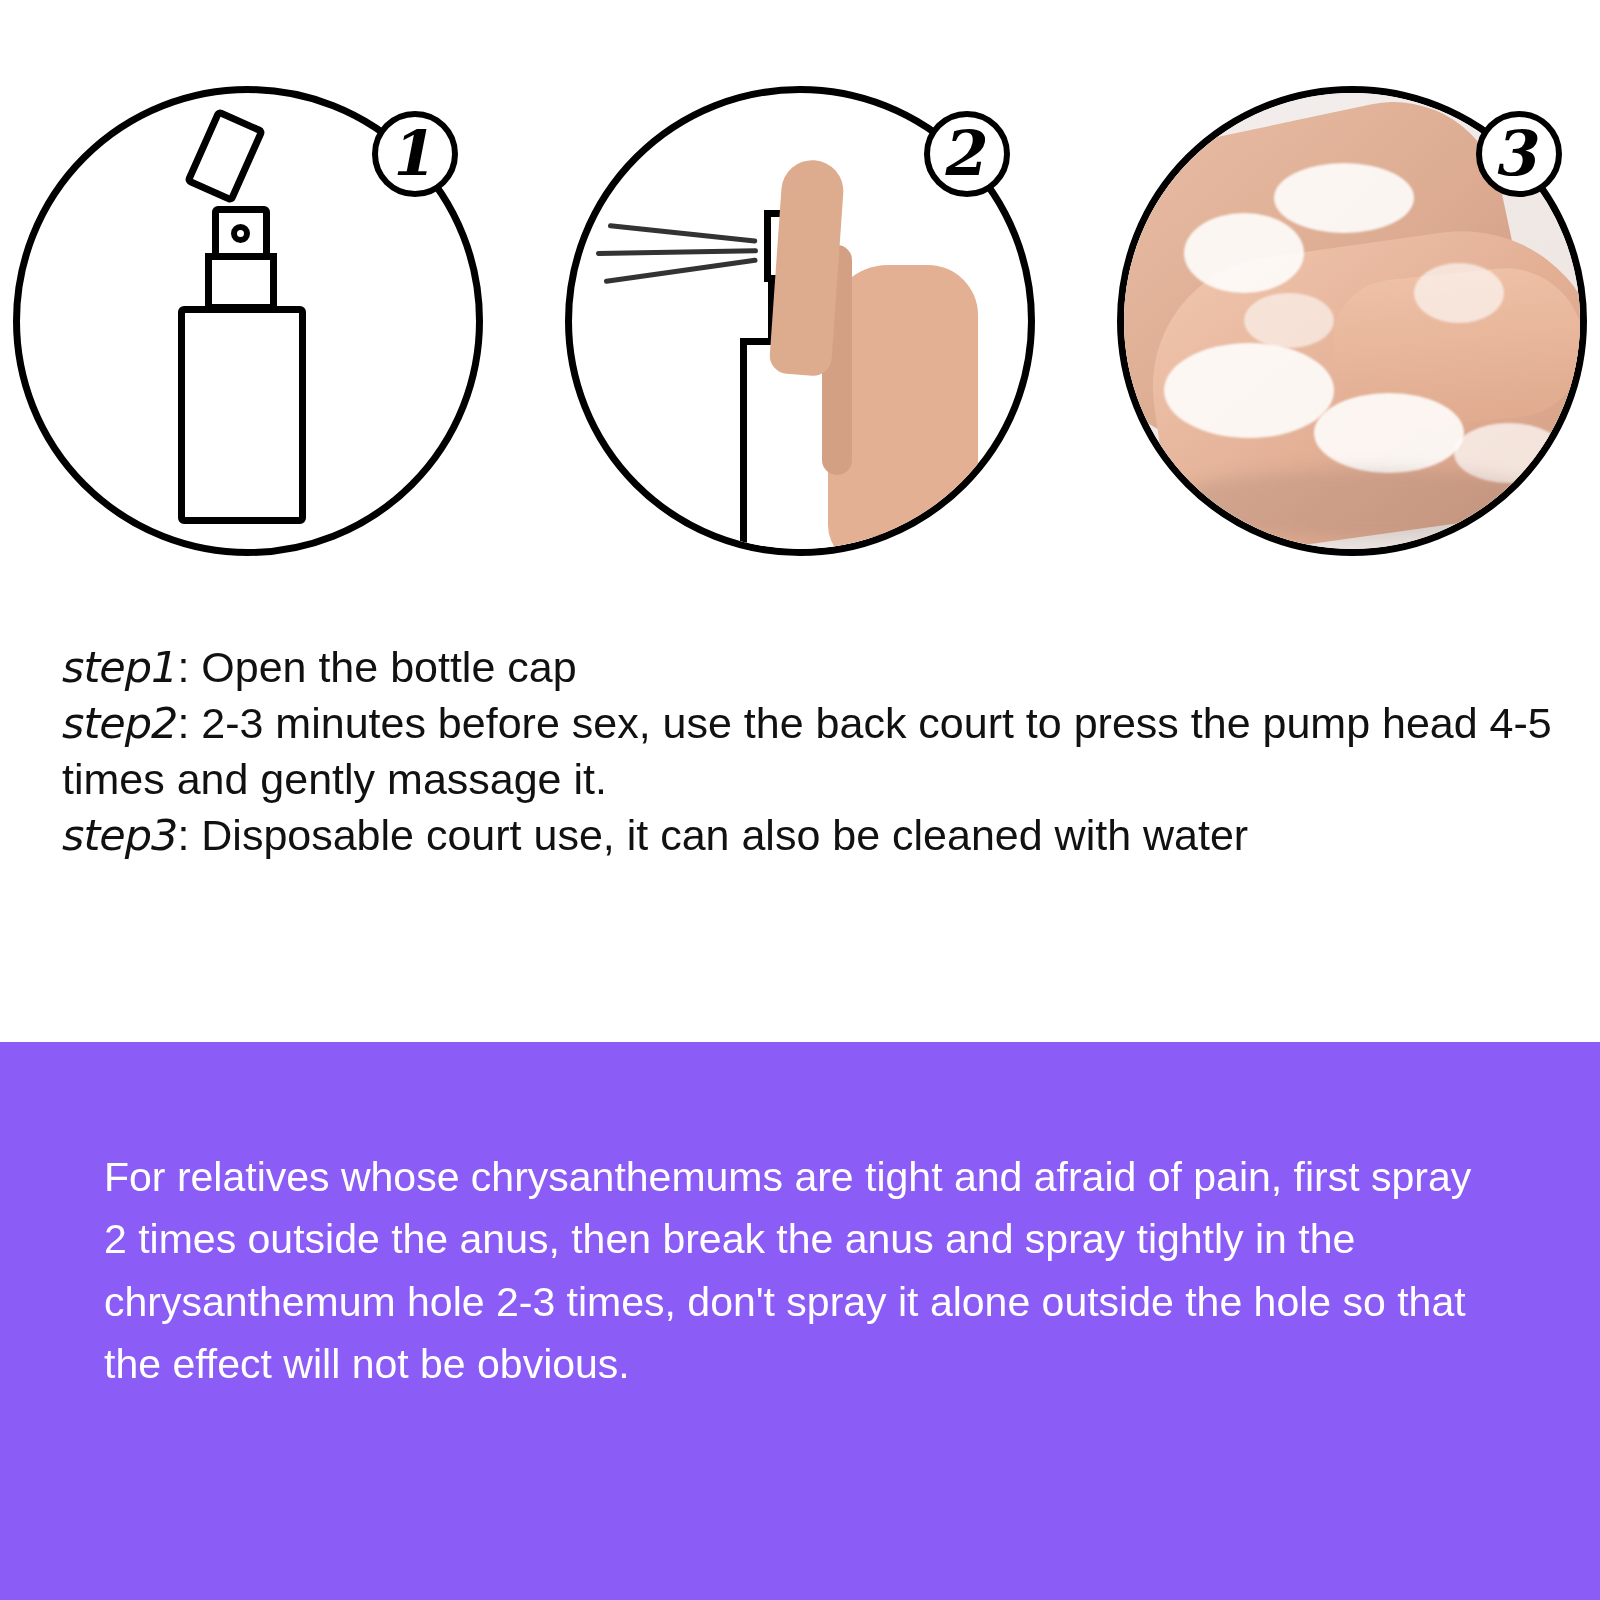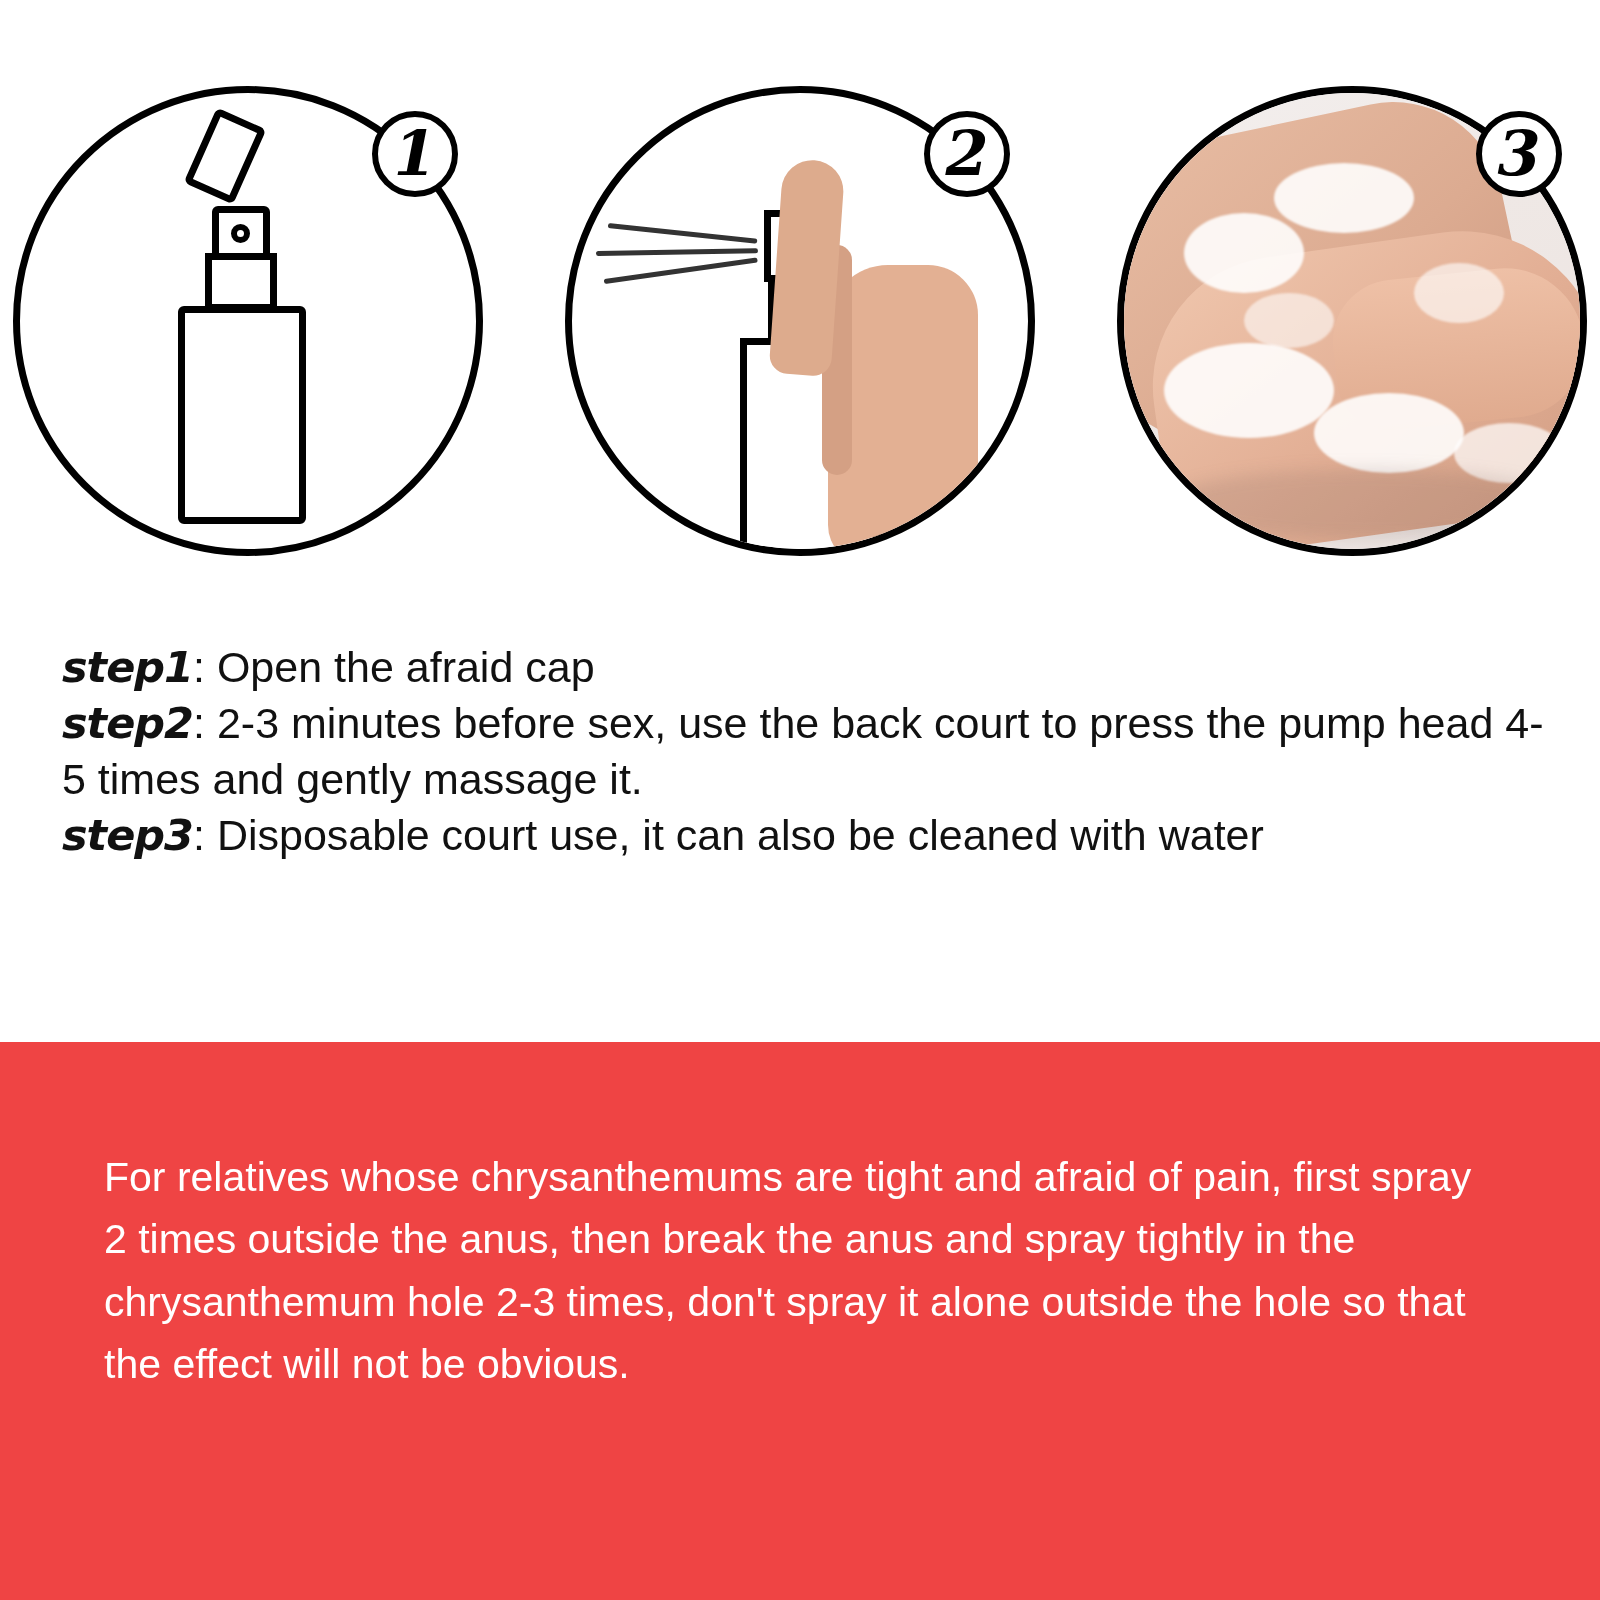--- a/index.html
+++ b/index.html
@@ -263,33 +263,33 @@
     width: 1490px;
     color: #111;
     font-size: 43px;
     line-height: 1.30;
   }
   .steps-text .line {
     white-space: normal;
   }
   .step-label {
     font-family: "DejaVu Sans", sans-serif;
-    font-weight: bold;
+    font-weight: normal;
     font-style: italic;
     letter-spacing: -1px;
   }
 
   
   .note-band {
     position: absolute;
     left: 0;
     bottom: 0;
     width: 1600px;
     height: 558px;
-    background: #ef4444;
+    background: #8b5cf6;
   }
   .note-text {
     position: absolute;
     left: 104px;
     top: 104px;
     width: 1370px;
     color: #fff;
     font-size: 41px;
     line-height: 1.52;
   }
@@ -343,21 +343,21 @@
         <div class="s3-shadow"></div>
       </div>
     </div>
     <div class="badge">3</div>
   </div>
 
 </div>
 
 <div class="steps-text">
   <div class="line">
-    <span class="step-label">step1</span><span>: Open the afraid cap</span>
+    <span class="step-label">step1</span><span>: Open the bottle cap</span>
   </div>
   <div class="line">
     <span class="step-label">step2</span><span>: 2-3 minutes before sex, use the back court to press the pump head 4-5 times and gently massage it.</span>
   </div>
   <div class="line">
     <span class="step-label">step3</span><span>: Disposable court use, it can also be cleaned with water</span>
   </div>
 </div>
 
 <div class="note-band">

